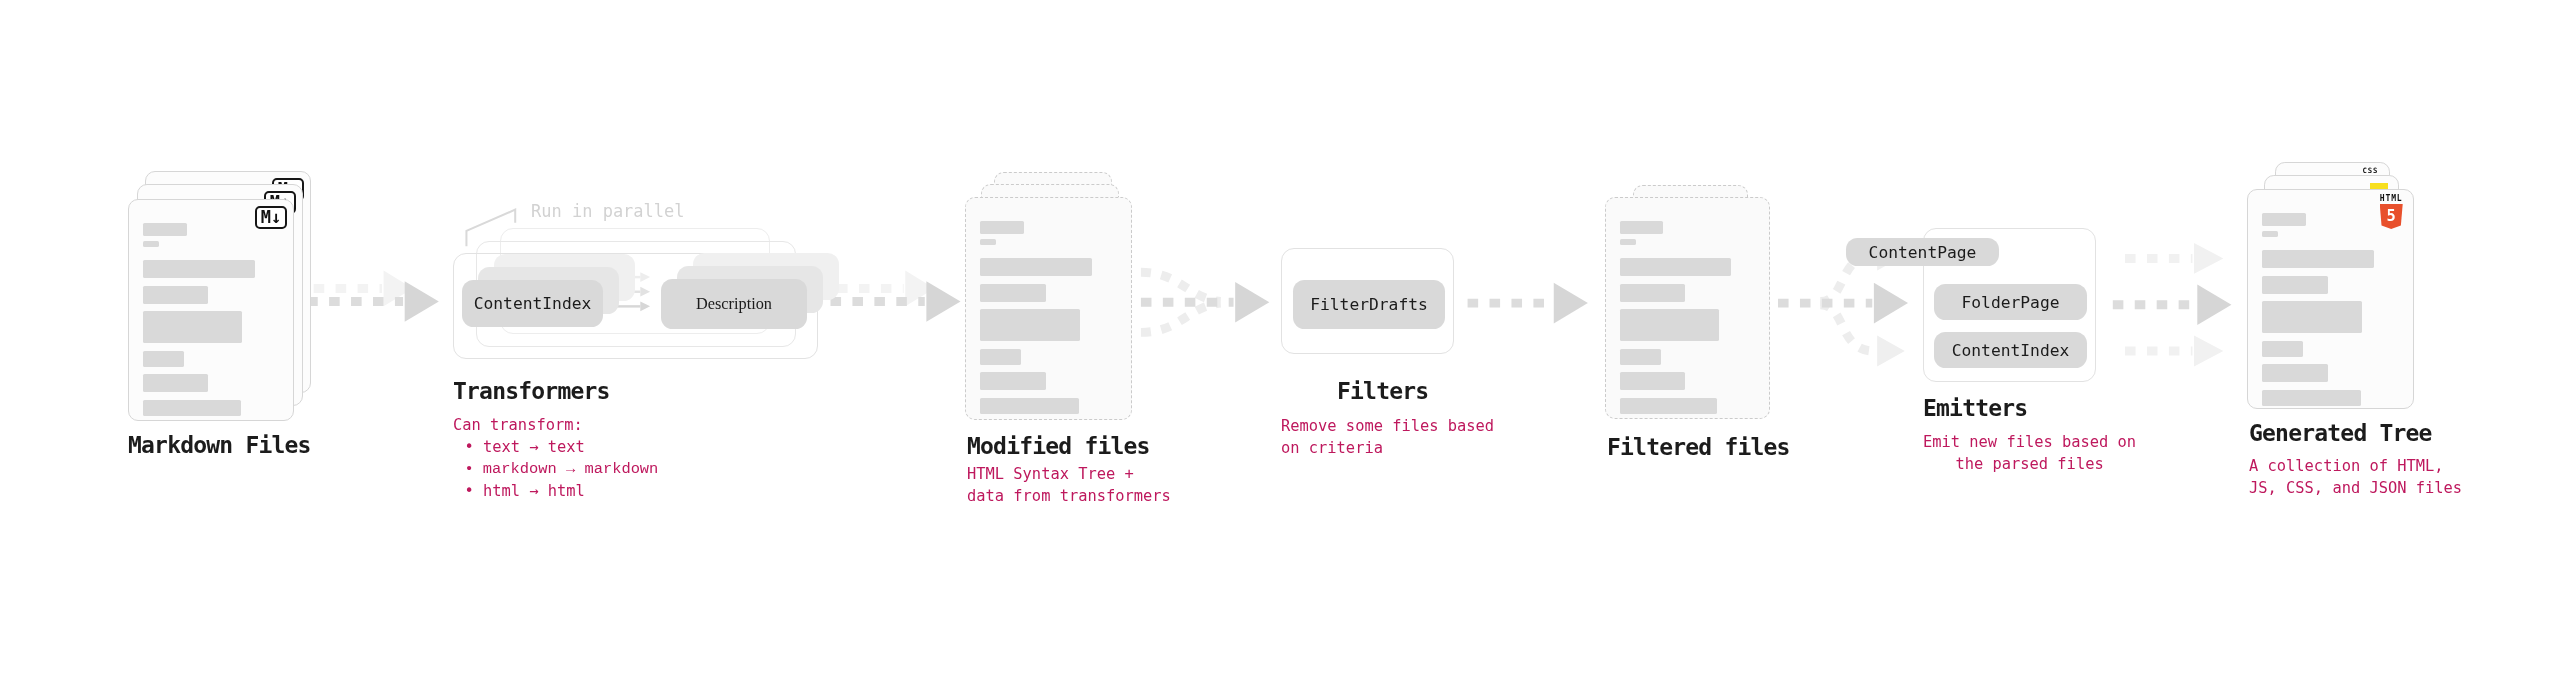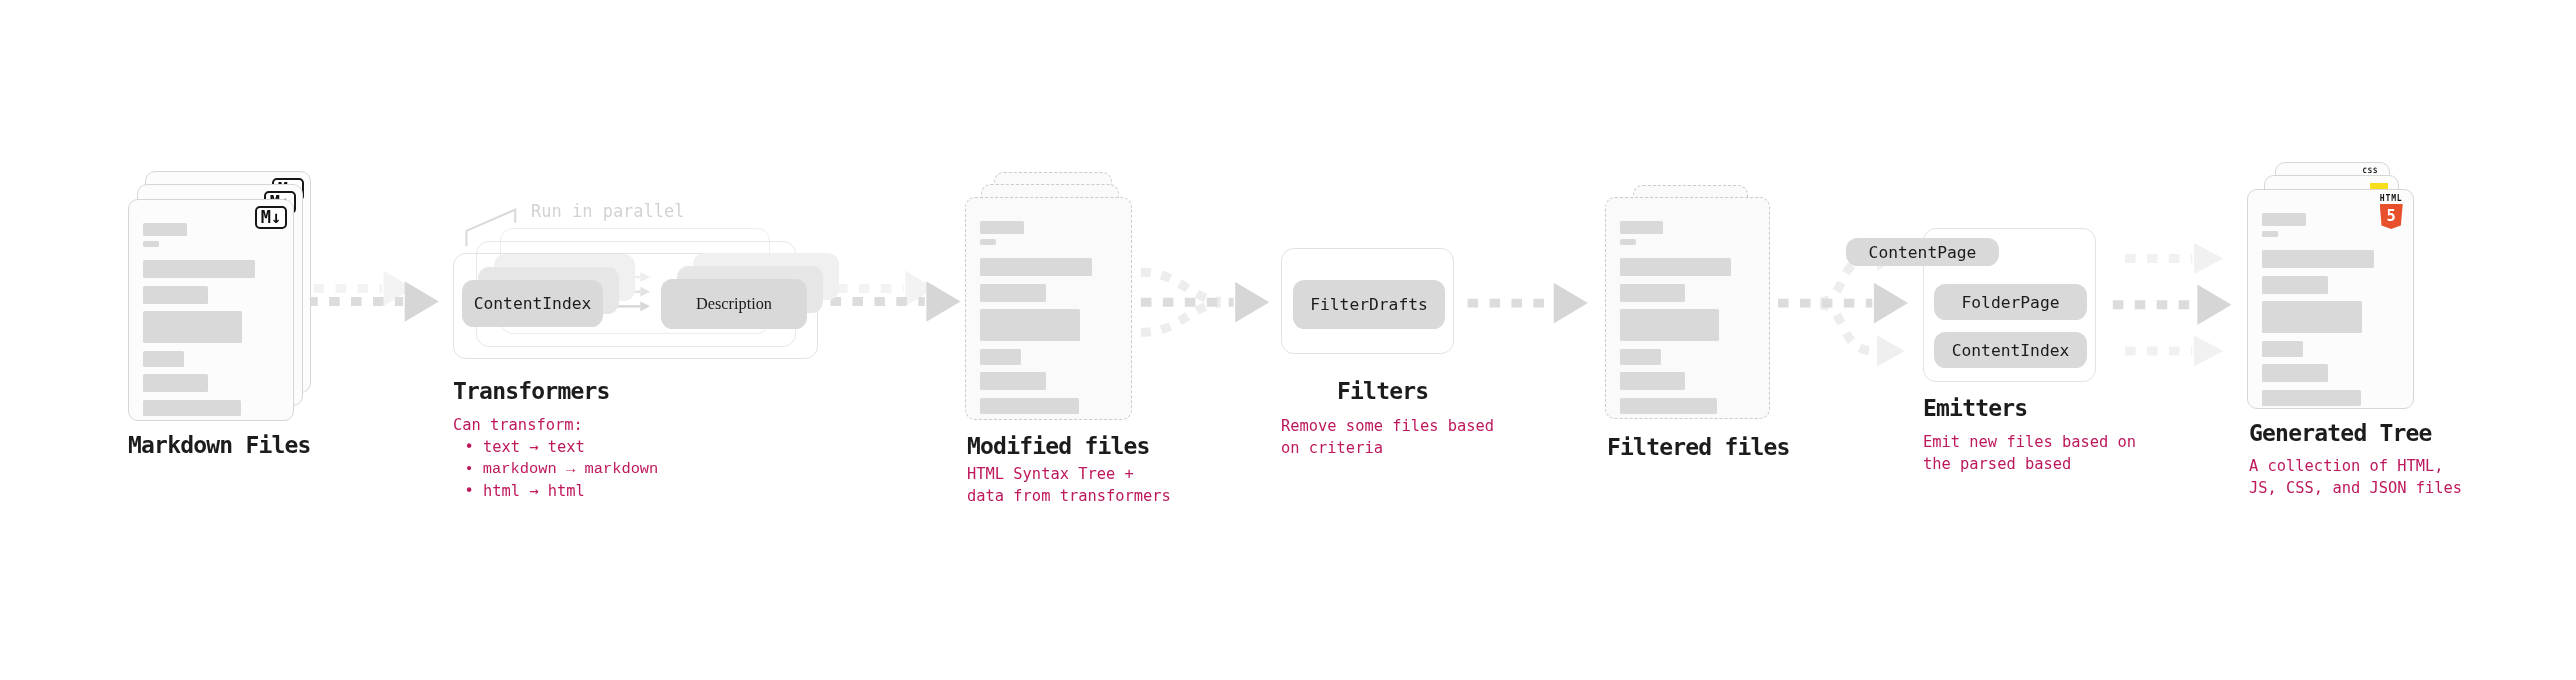--- a/index.html
+++ b/index.html
@@ -206,23 +206,23 @@
     </div>
     <div class="label" style="left:1607px;top:434px;">Filtered files</div>
   </div>
 
   <div>
     <div class="panel filled" style="left:1923px;top:228px;width:173px;height:154px;"></div>
     <div class="pill" style="left:1846px;top:238px;width:153px;height:28px;">ContentPage</div>
     <div class="pill" style="left:1934px;top:284px;width:153px;height:36px;">FolderPage</div>
     <div class="pill" style="left:1934px;top:332px;width:153px;height:36px;">ContentIndex</div>
     <div class="label" style="left:1923px;top:395px;">Emitters</div>
-    <div class="desc" style="left:1923px;top:431px;">
+    <div class="desc" style="left:1923px;top:431px;text-align:center;">
       <div>Emit new files based on</div>
-      <div>the parsed based</div>
+      <div>the parsed files</div>
     </div>
   </div>
 
   <div>
     <div class="peek solid" style="left:2275px;top:162px;width:115px;">
       <div class="css-icon">
         <div class="css-word">CSS</div>
         <div class="css-bar"></div>
       </div>
     </div>

